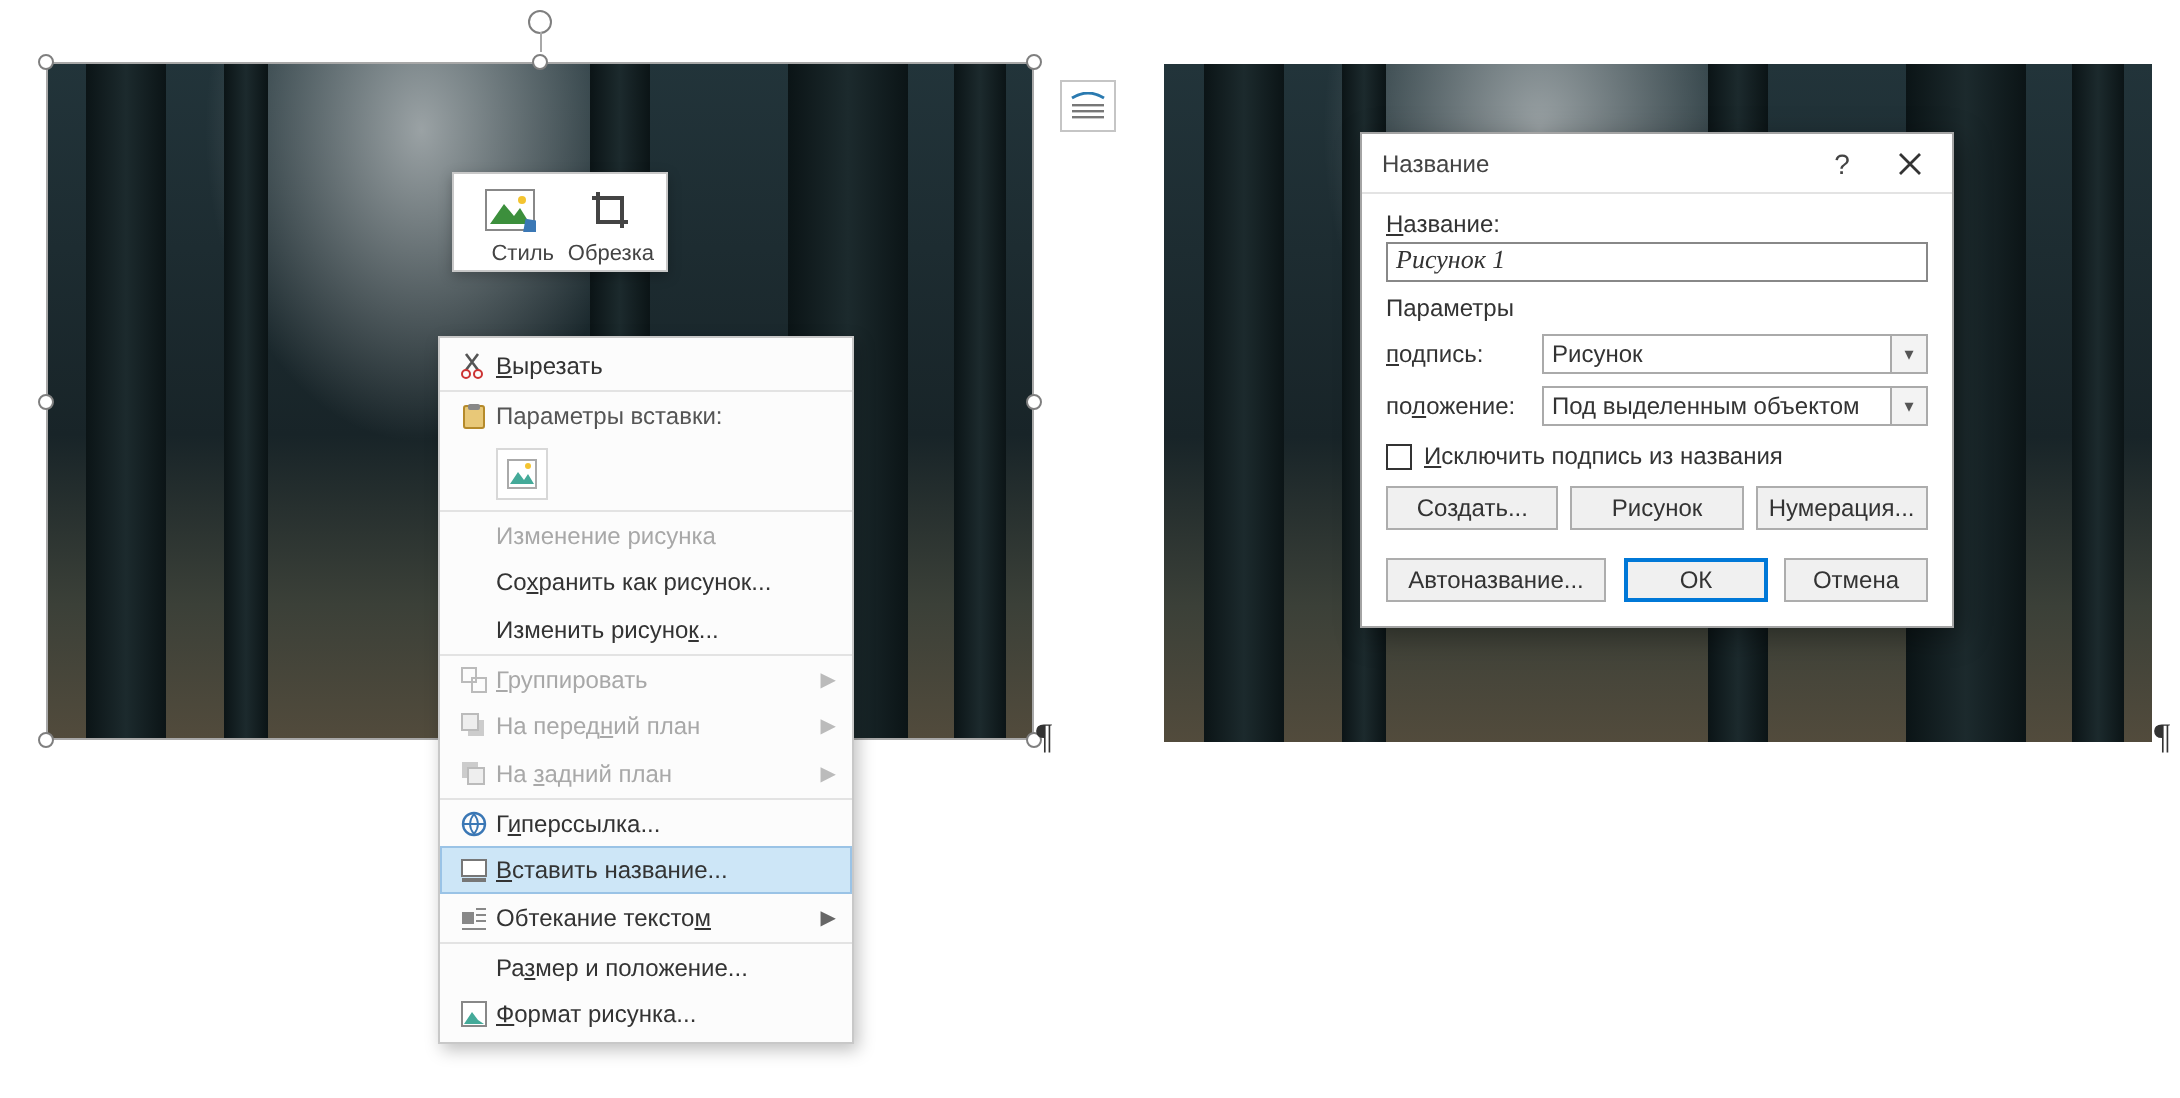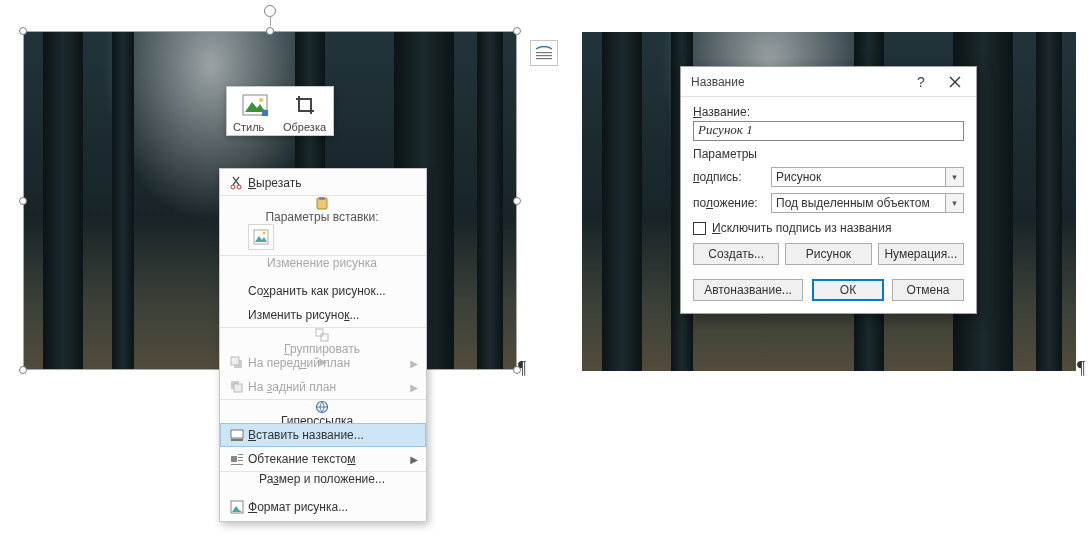--- a/index.html
+++ b/index.html
@@ -28,27 +28,27 @@
   .t1{left:4%;width:40px} .t2{left:18%;width:22px} .t3{left:55%;width:30px} .t4{left:75%;width:60px} .t5{left:92%;width:26px}
 
   .pilcrow { position:absolute; font-family:"Times New Roman",serif; font-size:18px; color:#333; }
 
   
   .layout-btn { position:absolute; left:530px; top:40px; width:28px; height:26px; border:1px solid #c5c5c5; background:#fff; display:flex; align-items:center; justify-content:center; }
   .layout-btn svg{width:18px;height:14px}
 
   
   .mini-tb { position:absolute; left:226px; top:86px; background:#fff; border:1px solid #c8c8c8; box-shadow:0 2px 6px rgba(0,0,0,.25); padding:4px 6px 2px; display:flex; gap:6px; }
-  .mini-tb .btn { width:44px; text-align:left; font-size:11px; color:#444; cursor:default; }
+  .mini-tb .btn { width:44px; text-align:right; font-size:11px; color:#444; cursor:default; }
   .mini-tb .ico { width:40px; height:28px; display:flex; align-items:center; justify-content:center; margin:0 auto 2px; }
 
   
   .ctx { position:absolute; left:219px; top:168px; width:208px; background:#fcfcfc; border:1px solid #c8c8c8; box-shadow:2px 3px 8px rgba(0,0,0,.25); padding:2px 0; }
   .ctx .row { display:flex; align-items:center; height:24px; padding:0 8px 0 6px; position:relative; }
-  .ctx .row.sep { border-top:1px solid #e3e3e3;flex-direction:column; }
+  .ctx .row.sep { border-top:1px solid #e3e3e3; }
   .ctx .row.header { color:#555; font-weight:400; }
   .ctx .row.hover { background:#cde6f7; outline:1px solid #9ac3e6; outline-offset:-1px;justify-content:flex-end; }
   .ctx .row.dis { color:#a8a8a8; }
   .ctx .icn { width:22px; display:flex; align-items:center; justify-content:center; flex:none; }
   .ctx .lbl { flex:1; white-space:nowrap; }
   .ctx .arrow { width:10px; text-align:right; color:#666; font-size:10px; }
   .ctx .row.dis .arrow{color:#bbb}
   .ctx u{text-decoration:underline}
 
   .paste-row { height:36px !important; padding-left:28px !important; }

